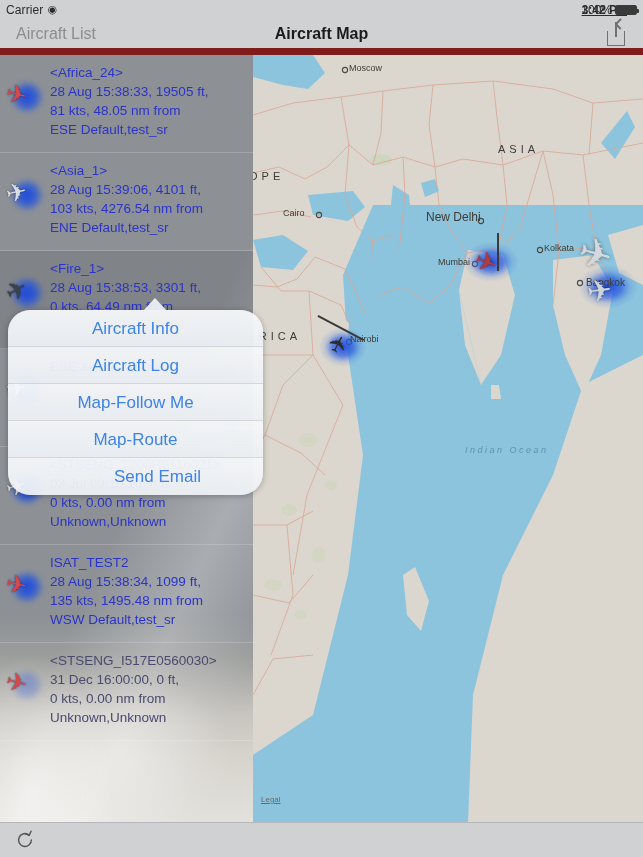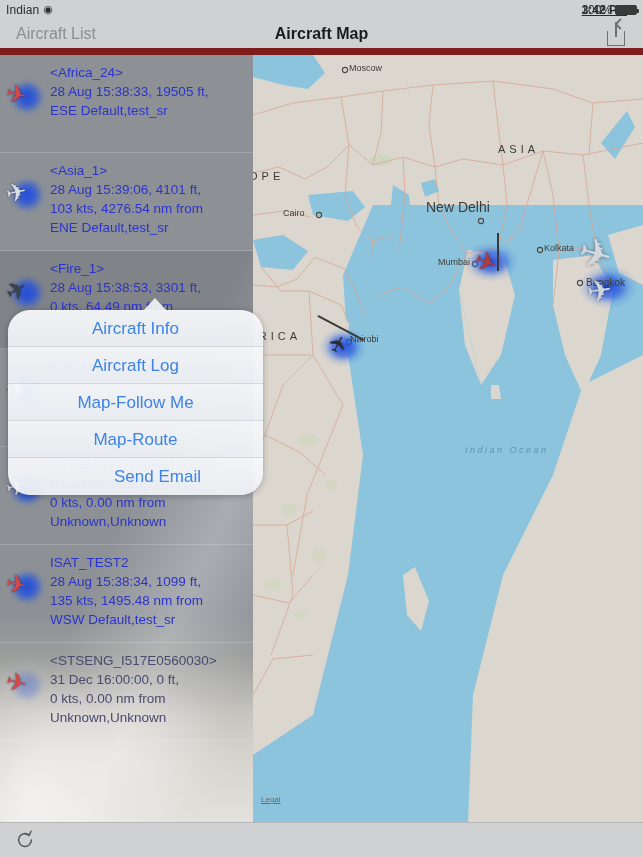--- a/index.html
+++ b/index.html
@@ -186,21 +186,21 @@
     color: #55575a;
   }
 </style>
 </head>
 <body>
 
 <div id="app">
 
   <div id="status-bar">
     <div id="status-left">
-      <span id="carrier-label">Indian</span>
+      <span id="carrier-label">Carrier</span>
       <span class="wifi-glyph">◉</span>
     </div>
     <div id="status-center">3:42 PM</div>
     <div id="status-right">
       <span>100%</span>
       <span class="battery">
           <i style="width:100%"></i>
         </span>
     </div>
   </div>
@@ -313,21 +313,21 @@
       </g>
     </svg>
 
     <div style="position:absolute;left:245px;top:88px;font-size:11px;letter-spacing:4px;color:#3d3b36;font-family:'Liberation Sans',sans-serif;text-align:center;">ASIA</div>
     <div style="position:absolute;left:-4px;top:115px;font-size:11px;letter-spacing:4px;color:#3d3b36;">OPE</div>
     <div style="position:absolute;left:-5px;top:275px;font-size:11px;letter-spacing:4px;color:#3d3b36;">FRICA</div>
     <div style="position:absolute;left:212px;top:390px;font-size:9px;letter-spacing:2.5px;color:#5f92ae;font-style:italic;">Indian Ocean</div>
 
     <div style="position:absolute;left:96px;top:8px;font-size:9px;color:#3d3b36;">Moscow</div>
     <div style="position:absolute;left:30px;top:153px;font-size:9px;color:#3d3b36;">Cairo</div>
-    <div style="position:absolute;left:173px;top:144px;font-size:14px;color:#3d3b36;">New Delhi</div>
+    <div style="position:absolute;left:173px;top:155px;font-size:12px;color:#3d3b36;">New Delhi</div>
     <div style="position:absolute;left:291px;top:188px;font-size:9px;color:#3d3b36;">Kolkata</div>
     <div style="position:absolute;left:185px;top:202px;font-size:9px;color:#3d3b36;">Mumbai</div>
     <div style="position:absolute;left:97px;top:279px;font-size:9px;color:#3d3b36;">Nairobi</div>
     <div style="position:absolute;left:333px;top:222px;font-size:10px;color:#3d3b36;">Bangkok</div>
 
     <div style="position:absolute;left:222px;top:192px;font-size:26px;color:#b43b3b;transform:rotate(22deg);text-shadow:0 0 2px rgba(0,0,0,.5);">✈</div>
     <div style="position:absolute;left:244px;top:178px;width:1.5px;height:38px;background:#3a3a3a;"></div>
     <div style="position:absolute;left:76px;top:276px;font-size:23px;color:#2d2d2d;transform:rotate(-62deg);">✈</div>
     <div style="position:absolute;left:62px;top:272px;width:52px;height:1.5px;background:#3a3a3a;transform:rotate(28deg);"></div>
     <div style="position:absolute;left:326px;top:176px;font-size:40px;color:#d4d8dc;transform:rotate(16deg);text-shadow:0 0 4px rgba(0,0,0,.45);">✈</div>
@@ -339,20 +339,21 @@
   <div id="list-panel">
     <div id="list-bg-texture"></div>
 
     <div class="list-row">
       <div class="row-icon">
         <span class="glow"></span>
           <span class="plane-glyph red" style="transform:rotate(14deg)">✈</span>
       </div>
       <div class="row-line title">&lt;Africa_24&gt;</div>
       <div class="row-line">28 Aug 15:38:33, 19505 ft,</div>
+      <div class="row-line">81 kts, 48.05 nm from</div>
       <div class="row-line">ESE Default,test_sr</div>
     </div>
 
     <div class="list-row">
       <div class="row-icon">
         <span class="glow"></span>
           <span class="plane-glyph" style="transform:rotate(-12deg)">✈</span>
       </div>
       <div class="row-line title">&lt;Asia_1&gt;</div>
       <div class="row-line">28 Aug 15:39:06, 4101 ft,</div>

